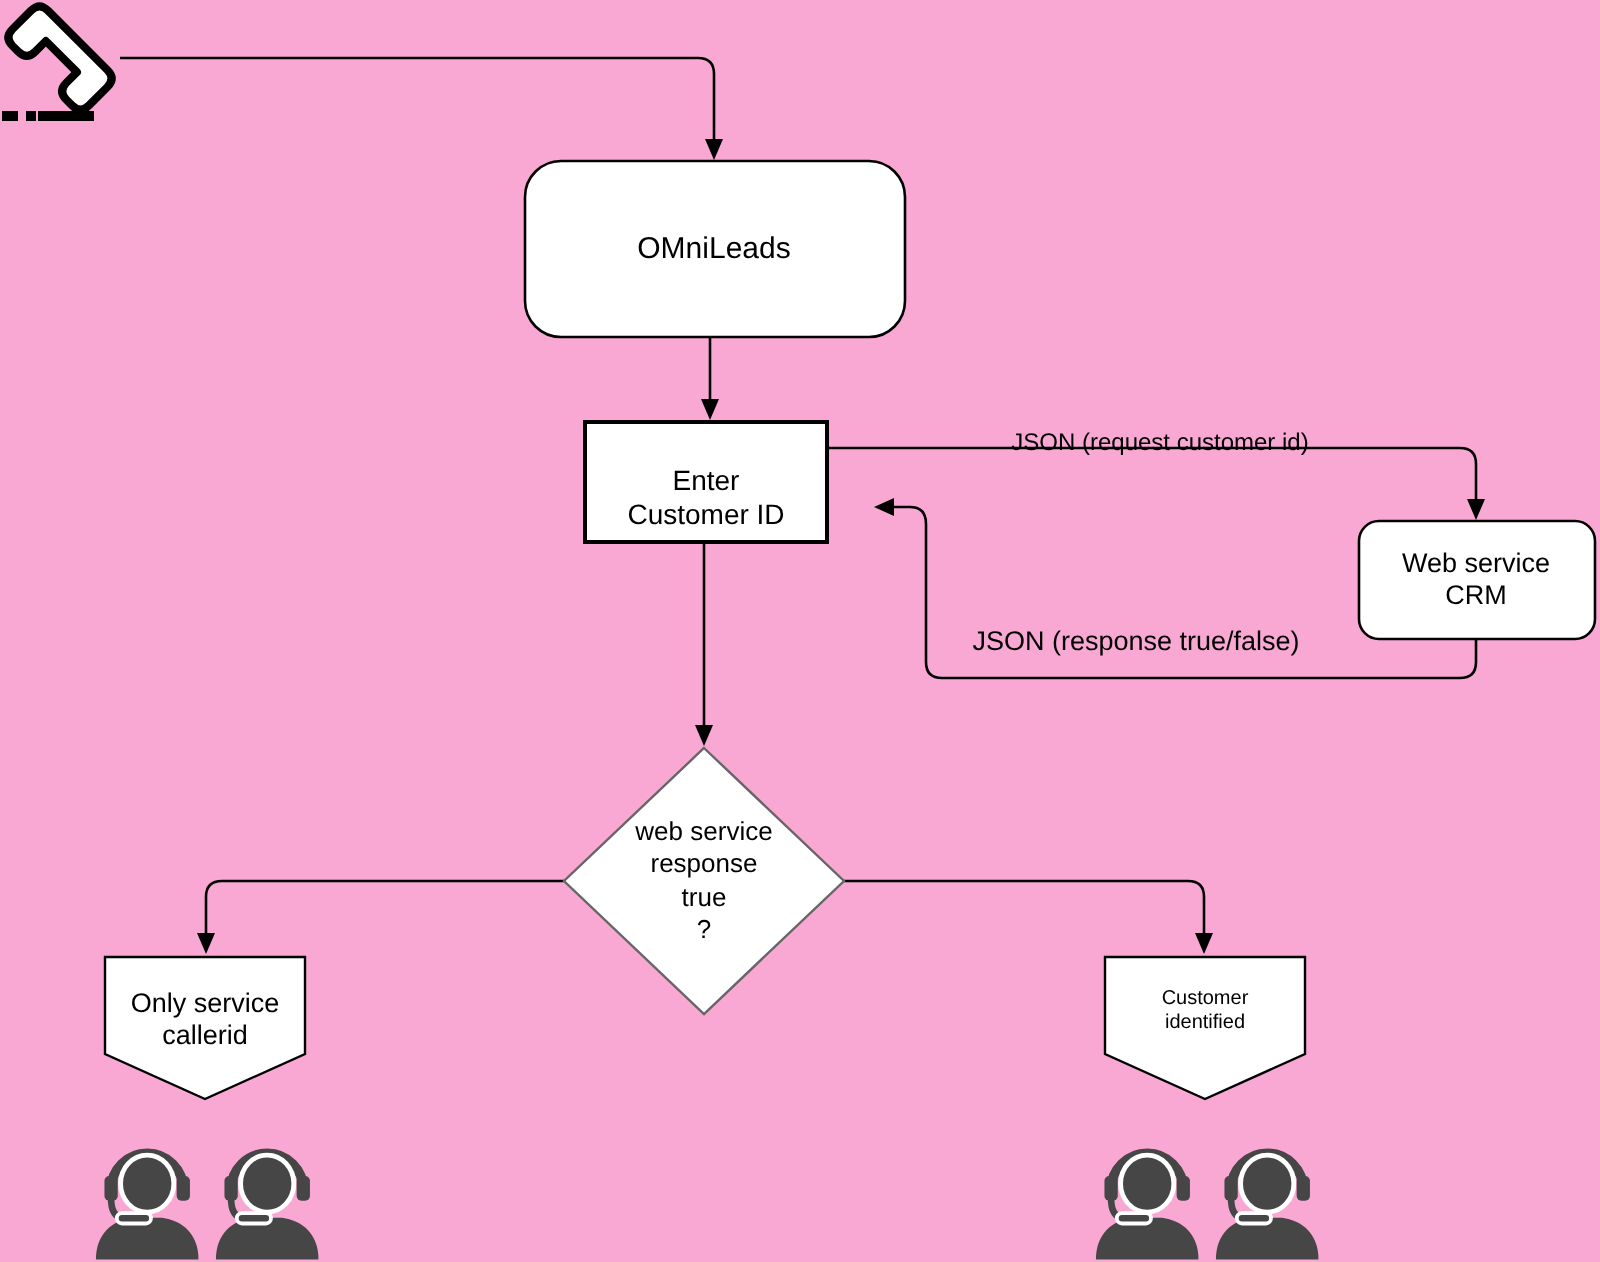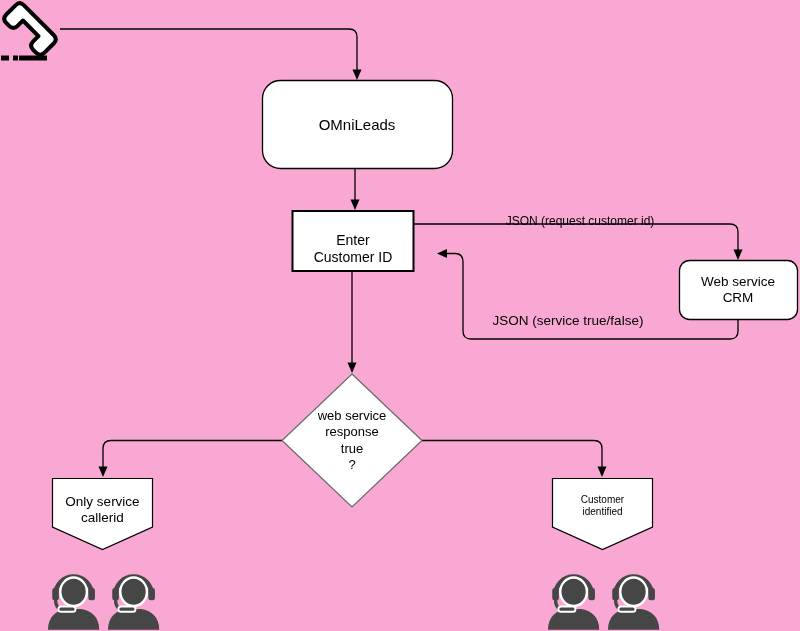--- a/index.html
+++ b/index.html
@@ -122,21 +122,21 @@
     <use href="#agent-icon" transform="translate(547,569) scale(0.95)"></use>
     <use href="#agent-icon" transform="translate(607,569) scale(0.95)"></use>
   </svg>
 
   <div class="label center-box lbl-omnileads">OMniLeads</div>
   <div class="label center-box lbl-enter">Enter
 Customer ID</div>
   <div class="label center-box lbl-crm">Web service
 CRM</div>
   <div class="label lbl-request">JSON (request customer id)</div>
-  <div class="label lbl-response">JSON (service true/false)</div>
+  <div class="label lbl-response">JSON (response true/false)</div>
   <div class="label lbl-decision">web service
 response
 true
 ?</div>
   <div class="label lbl-callerid">Only service
 callerid</div>
   <div class="label lbl-identified">Customer
 identified</div>
 
 </div>

